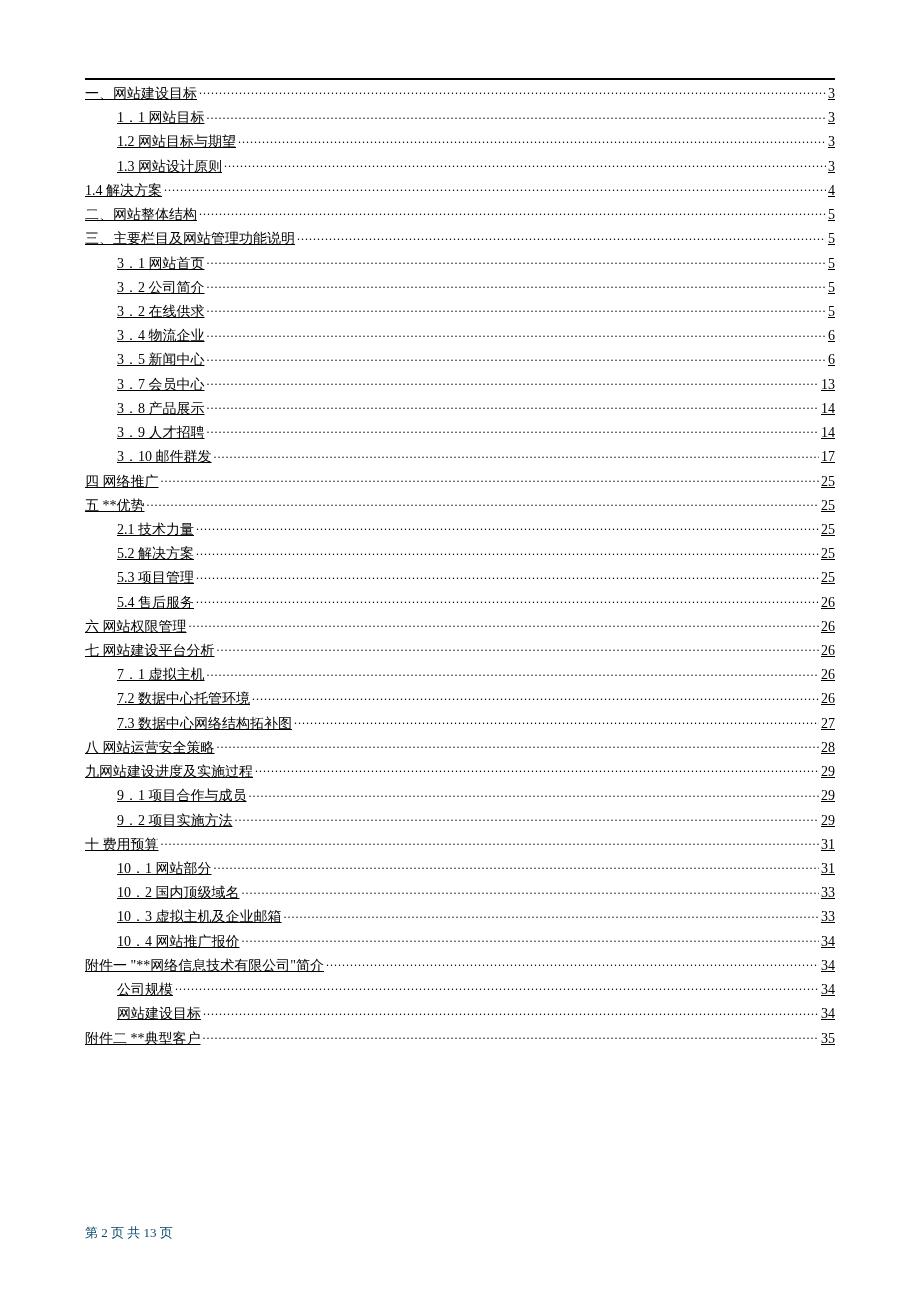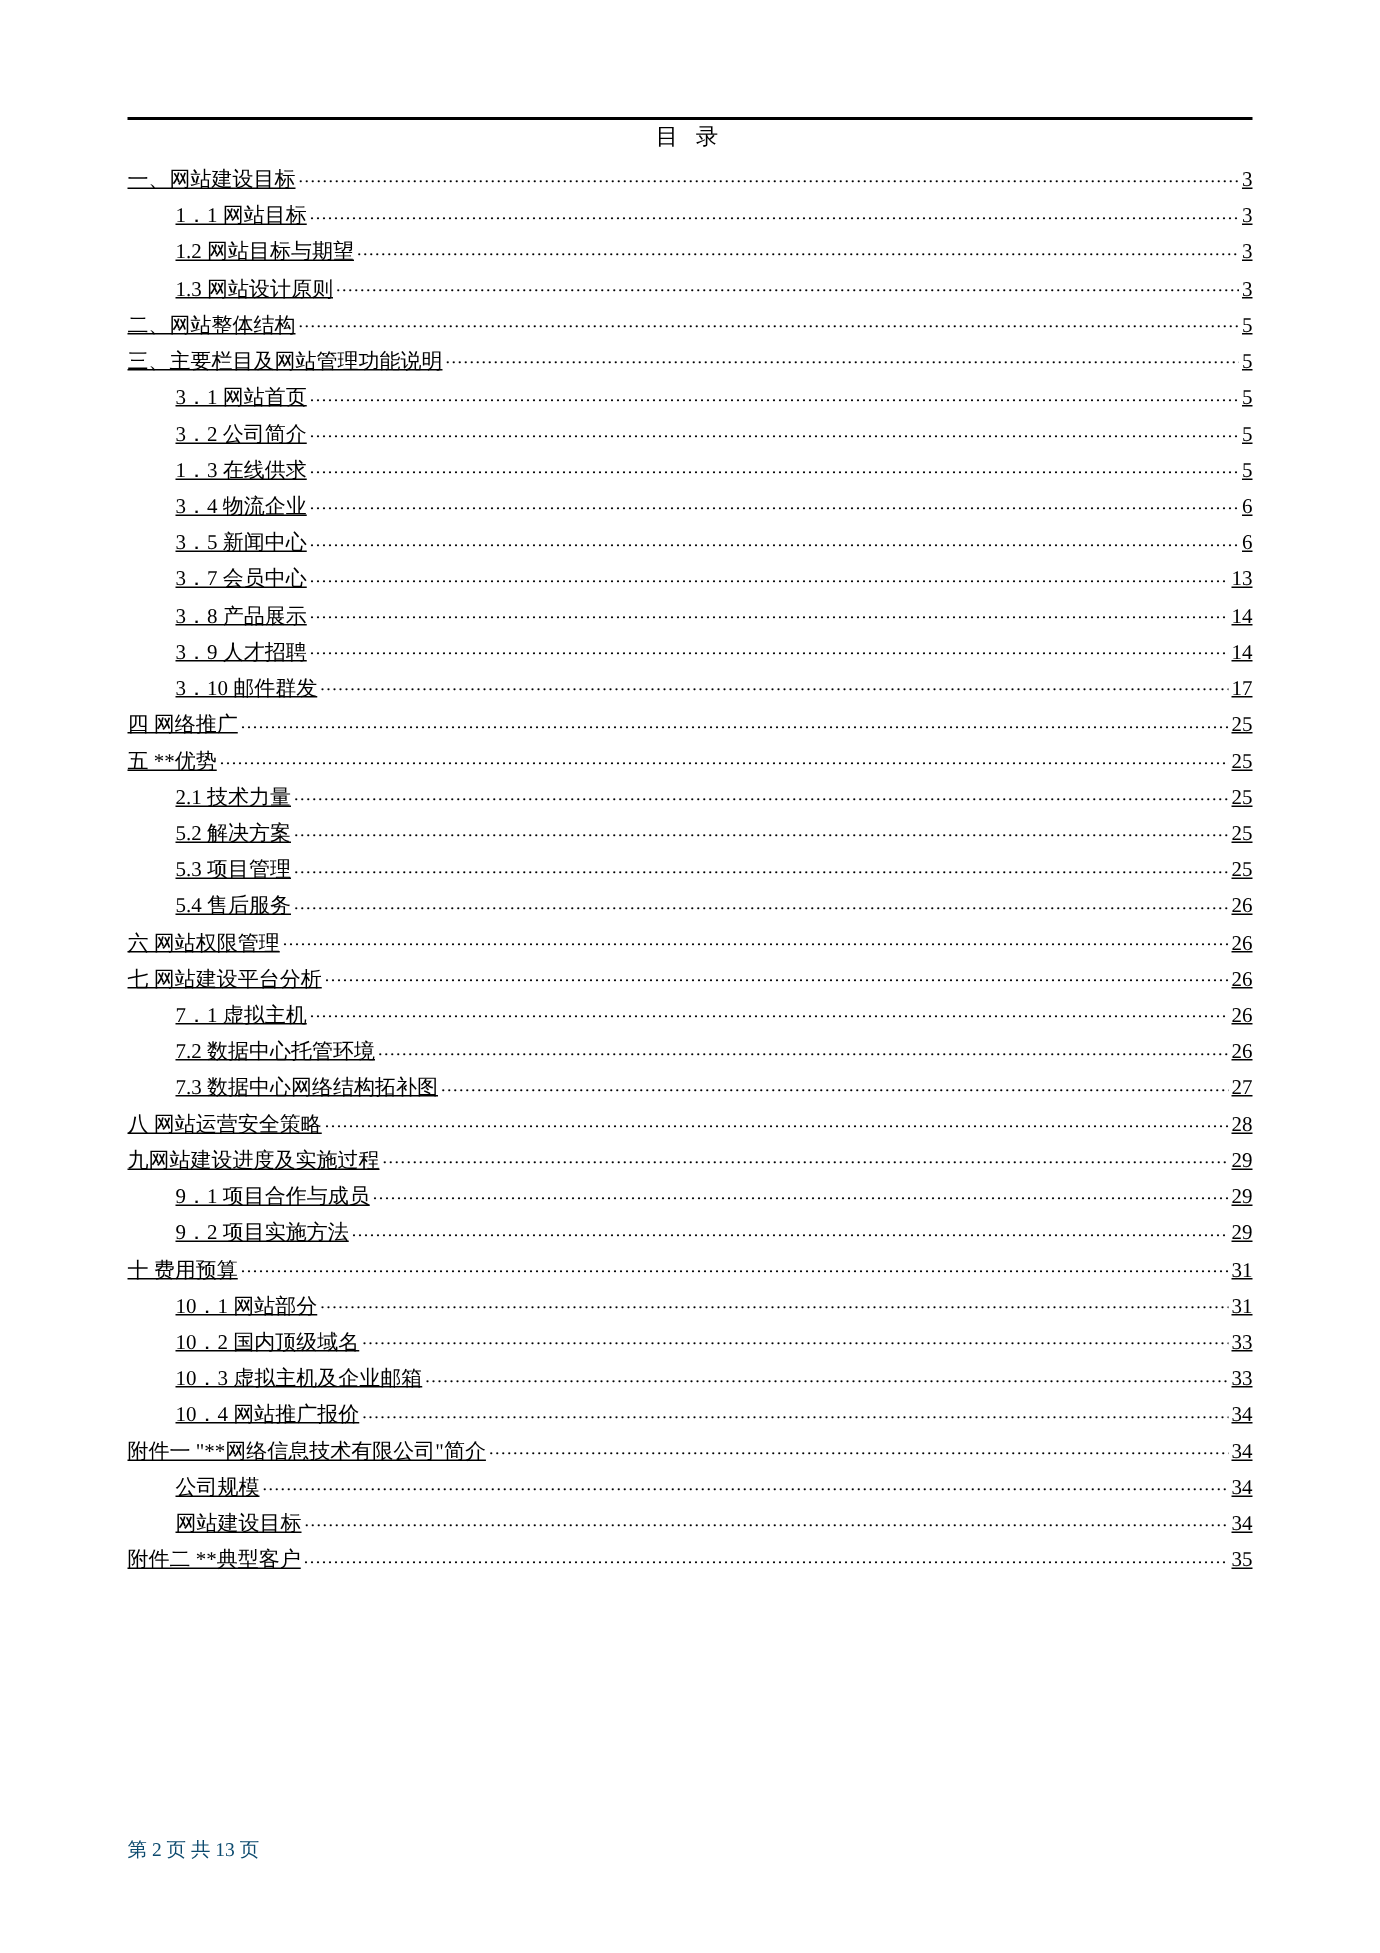--- a/index.html
+++ b/index.html
@@ -66,21 +66,20 @@
       left: 85px;
       font-size: 13px;
       color: #0c4a6e;
     }
   </style>
 </head>
 <body>
 
 <div class="page">
   <div class="top-border"></div>
-  <div class="title">目 录</div>
   <div class="toc" id="toc-container">
       <div class="toc-line indent-0">
         <span class="toc-label">一、网站建设目标</span>
         <span class="toc-dots"></span>
         <span class="toc-page">3</span>
       </div>
       <div class="toc-line indent-1">
         <span class="toc-label">1．1 网站目标</span>
         <span class="toc-dots"></span>
         <span class="toc-page">3</span>
@@ -89,41 +88,46 @@
         <span class="toc-label">1.2 网站目标与期望</span>
         <span class="toc-dots"></span>
         <span class="toc-page">3</span>
       </div>
       <div class="toc-line indent-1">
         <span class="toc-label">1.3 网站设计原则</span>
         <span class="toc-dots"></span>
         <span class="toc-page">3</span>
       </div>
       <div class="toc-line indent-0">
+        <span class="toc-label">1.4 解决方案</span>
+        <span class="toc-dots"></span>
+        <span class="toc-page">4</span>
+      </div>
+      <div class="toc-line indent-0">
         <span class="toc-label">二、网站整体结构</span>
         <span class="toc-dots"></span>
         <span class="toc-page">5</span>
       </div>
       <div class="toc-line indent-0">
         <span class="toc-label">三、主要栏目及网站管理功能说明</span>
         <span class="toc-dots"></span>
         <span class="toc-page">5</span>
       </div>
       <div class="toc-line indent-1">
         <span class="toc-label">3．1 网站首页</span>
         <span class="toc-dots"></span>
         <span class="toc-page">5</span>
       </div>
       <div class="toc-line indent-1">
         <span class="toc-label">3．2 公司简介</span>
         <span class="toc-dots"></span>
         <span class="toc-page">5</span>
       </div>
       <div class="toc-line indent-1">
-        <span class="toc-label">1．3 在线供求</span>
+        <span class="toc-label">3．2 在线供求</span>
         <span class="toc-dots"></span>
         <span class="toc-page">5</span>
       </div>
       <div class="toc-line indent-1">
         <span class="toc-label">3．4 物流企业</span>
         <span class="toc-dots"></span>
         <span class="toc-page">6</span>
       </div>
       <div class="toc-line indent-1">
         <span class="toc-label">3．5 新闻中心</span>

